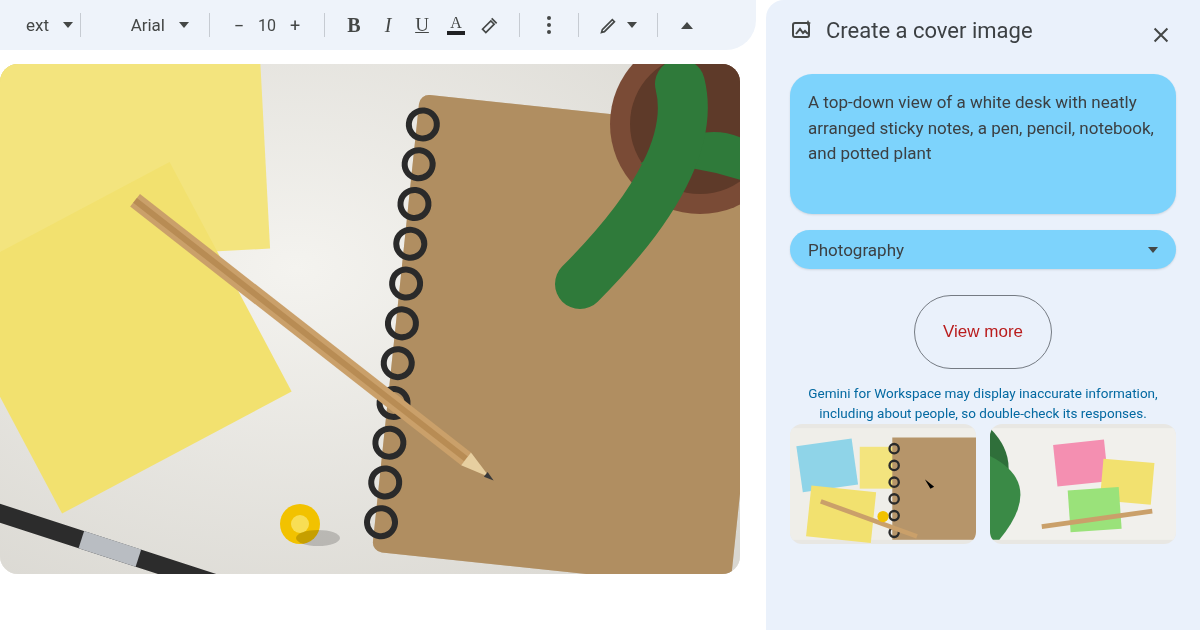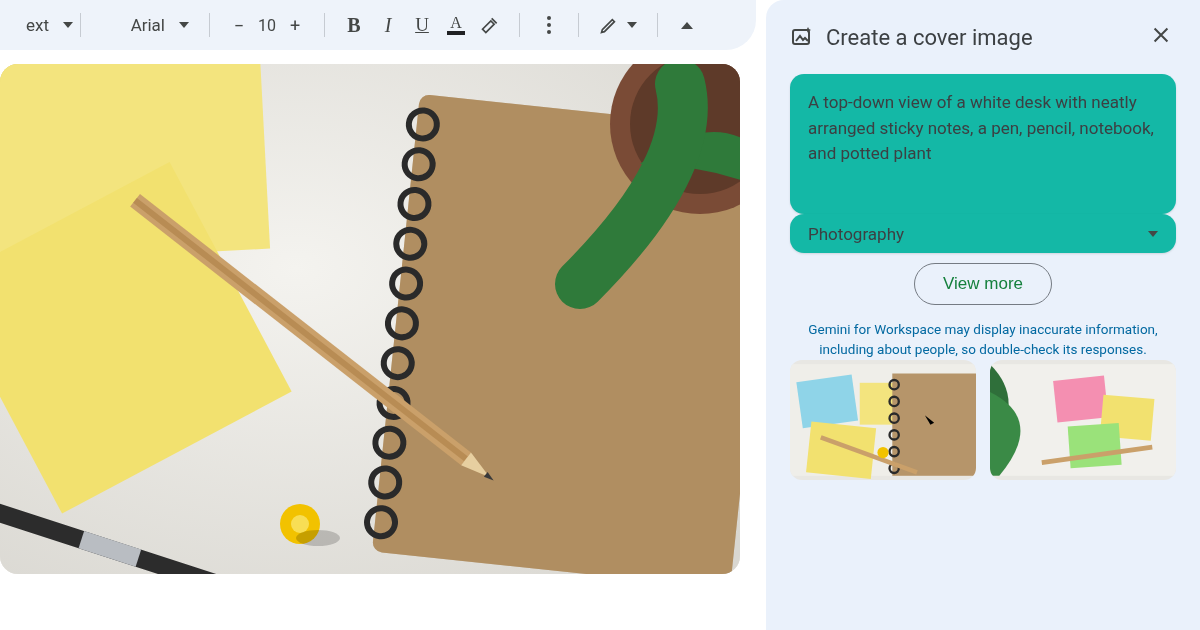--- a/index.html
+++ b/index.html
@@ -57,36 +57,37 @@
   .cover {
     width: 740px; height: 510px;
     border-radius: 18px 18px 18px 18px;
     overflow: hidden;
     position: relative;
     background: #e8e7e3;
   }
   .cover svg { width: 100%; height: 100%; display:block; }
 
   
-  .panel-head { display:flex; align-items:center; gap:12px; margin-bottom:18px;}
+  .panel-head { display:flex; gap:12px; margin-bottom:18px;}
   .panel-title { font-size: 22px; color:#3c4043; flex:1;}
   .close-x { font-size:26px; color:#444746; cursor:pointer; padding:4px;}
   .card {
-    background:#14b8a6; border-radius:14px; padding:16px 18px;
+    background:#7dd3fc; border-radius:22px; padding:16px 18px;
     box-shadow: 0 1px 2px rgba(60,64,67,0.15);
+    margin-bottom:16px;
   }
   .prompt { min-height:140px; font-size:17px; line-height:1.5; color:#3c4043;}
   .style-sel { display:flex; align-items:center; justify-content:space-between; height:39px; padding:0 18px; font-size:17px;}
   .pill {
     margin: 10px auto 14px auto;
     border: 1.5px solid #757b83;
-    color: #15803d;
+    color: #b91c1c;
     background: transparent;
     font-size: 17px;
-    padding: 10px 28px;
+    padding: 26px 28px;
     border-radius: 999px;
     cursor: pointer;
     display:block;
   }
   .disclaimer { font-size: 13.5px; line-height:1.5; color:#0369a1; text-align:center; padding: 0 10px;}
   .learn { display:block; text-align:center; color:#0b57d0; font-size:14px; margin:10px 0 16px 0; cursor:pointer;}
   .thumbs { display:flex; gap:14px; }
   .thumb { flex:1; height:120px; border-radius:12px; overflow:hidden; background:#e8e7e3; }
   .thumb svg { width:100%; height:100%; display:block;}
 </style>

